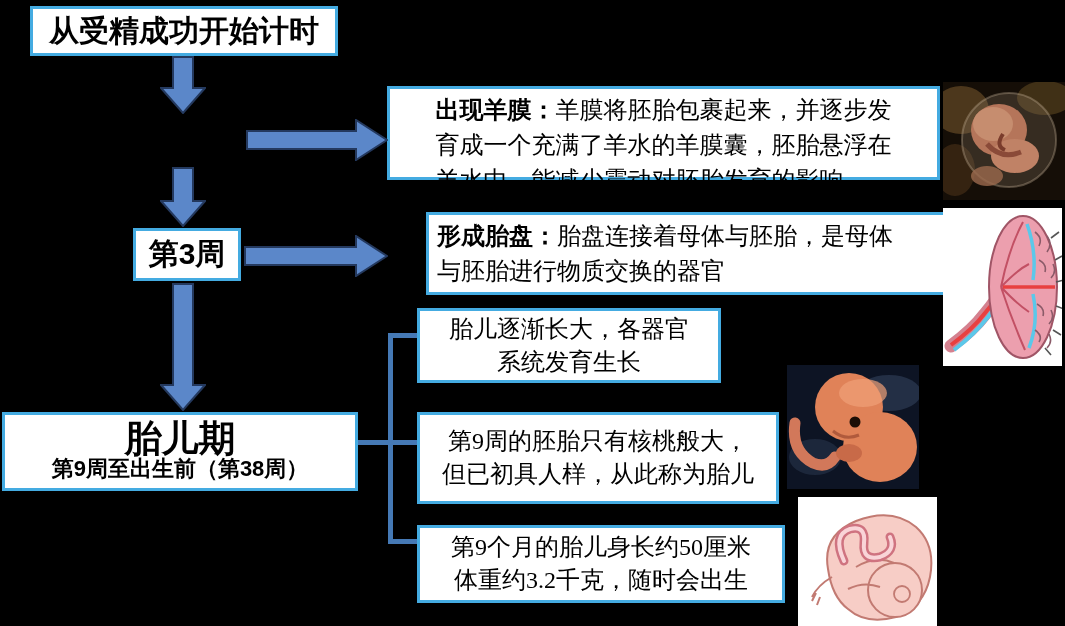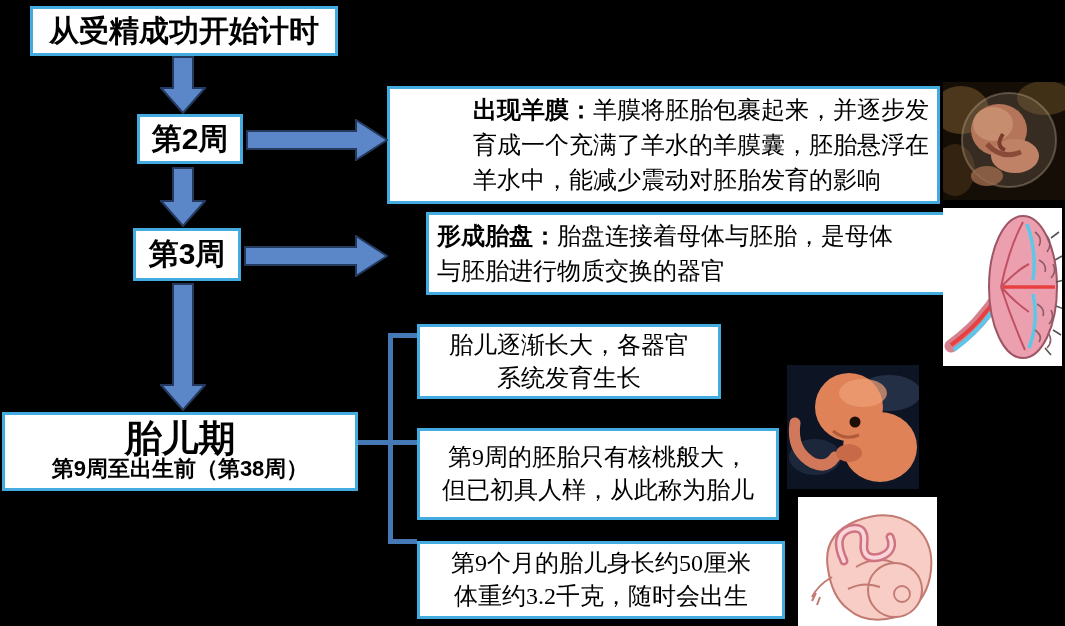--- a/index.html
+++ b/index.html
@@ -8,28 +8,28 @@
     font-family:"Liberation Sans",sans-serif;
   }
   .box{
     position:absolute;background:#fff;border:3px solid #44abe1;box-sizing:border-box;
     color:#000;display:flex;flex-direction:column;align-items:center;justify-content:center;
   }
   .hd{font-weight:bold;font-family:"Liberation Sans",sans-serif;}
   .b-start{left:30px;top:6px;width:308px;height:50px;font-size:30px;}
   .b-week2{left:137px;top:114px;width:106px;height:50px;font-size:30px;}
   .b-week3{left:133px;top:228px;width:108px;height:53px;font-size:30px;}
-  .b-amnion{left:387px;top:86px;width:553px;height:118px;align-items:flex-end;justify-content:flex-start;padding:3px 8px;}
+  .b-amnion{left:387px;top:86px;width:553px;height:94px;align-items:center;justify-content:flex-start;padding:3px 8px;}
   .b-placenta{left:387px;top:212px;width:551px;height:83px;align-items:flex-start;justify-content:flex-start;padding:3px 8px;margin-left:39px;}
   .para{font-family:"Liberation Serif",serif;font-size:24px;line-height:35px;text-align:left;}
   .para .tt{font-family:"Liberation Sans",sans-serif;font-weight:bold;}
   .b-fetal{left:2px;top:412px;width:356px;height:79px;}
   .b-fetal .t1{font-size:37px;font-weight:bold;line-height:34px;}
   .b-fetal .t2{font-size:22px;font-weight:bold;line-height:26px;}
-  .b-f{font-family:"Liberation Serif",serif;font-size:24px;line-height:33px;text-align:center;margin-top:16px;}
+  .b-f{font-family:"Liberation Serif",serif;font-size:24px;line-height:33px;text-align:center;}
   .b-f1{left:417px;top:308px;width:304px;height:75px;}
   .b-f2{left:417px;top:412px;width:362px;height:92px;}
   .b-f3{left:417px;top:525px;width:368px;height:78px;}
   .arrow{position:absolute;}
   .arrow polygon{fill:#5b87c9;stroke:#24395e;stroke-width:2;}
   .conn{position:absolute;background:#4579b5;}
   .c-mid{left:358px;top:440px;width:59px;height:5px;}
   .c-vert{left:388px;top:333px;width:5px;height:211px;}
   .c-top{left:391px;top:333px;width:26px;height:5px;}
   .c-bot{left:391px;top:539px;width:26px;height:5px;}
@@ -38,23 +38,20 @@
 </style>
 </head>
 <body>
 
 <div class="canvas">
 
   <div class="box b-start hd">
     <span>从受精成功开始计时</span>
   </div>
 
-  <div class="box b-week2 hd">
-    <span>第2周</span>
-  </div>
 
   <div class="box b-week3 hd">
     <span>第3周</span>
   </div>
 
   <div class="box b-amnion">
     <div class="para">
       <span class="tt">出现羊膜：</span><span>羊膜将胚胎包裹起来，并逐步发</span><br>
       <span>育成一个充满了羊水的羊膜囊，胚胎悬浮在</span><br>
       <span>羊水中，能减少震动对胚胎发育的影响</span>

